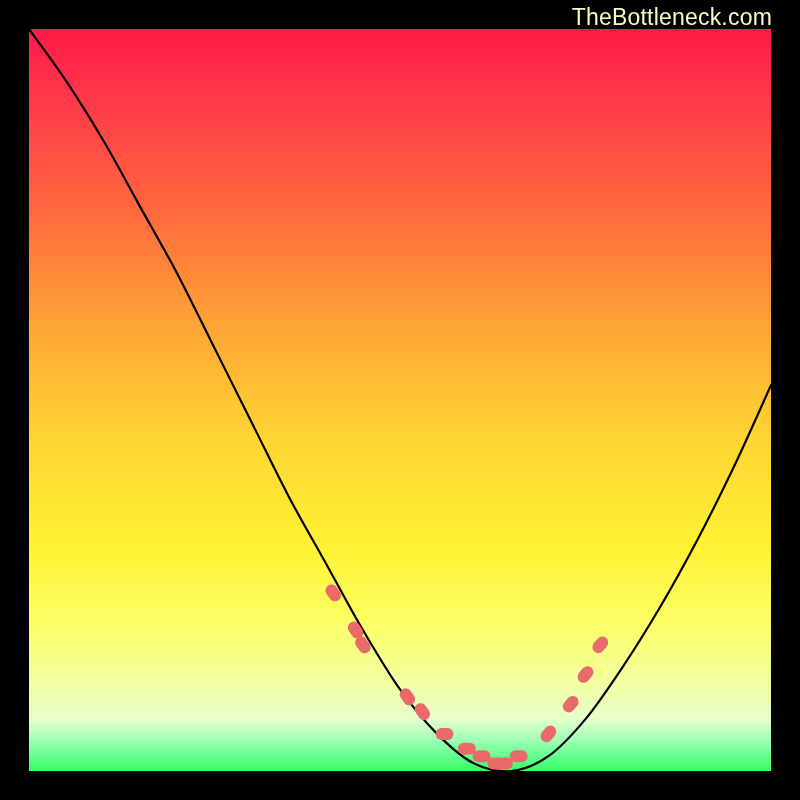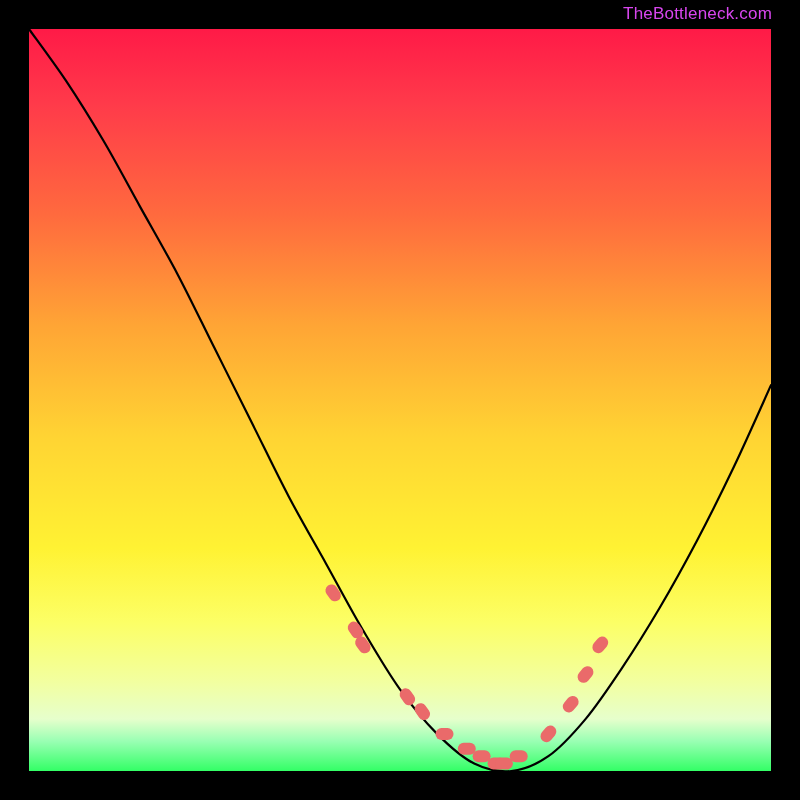--- a/index.html
+++ b/index.html
@@ -52,22 +52,22 @@
     left: 29px;
     width: 742px;
     height: 742px;
     box-sizing: border-box;
     pointer-events: none;
   }
   .watermark {
     position: absolute;
     top: 4px;
     right: 28px;
-    color: #d946ef;
-    font-size: 17px;
+    color: #fef9c3;
+    font-size: 23px;
     font-weight: 500;
     letter-spacing: 0.2px;
   }
 </style>
 </head>
 <body>
 
 <div class="frame">
   <div class="watermark">TheBottleneck.com</div>
 

